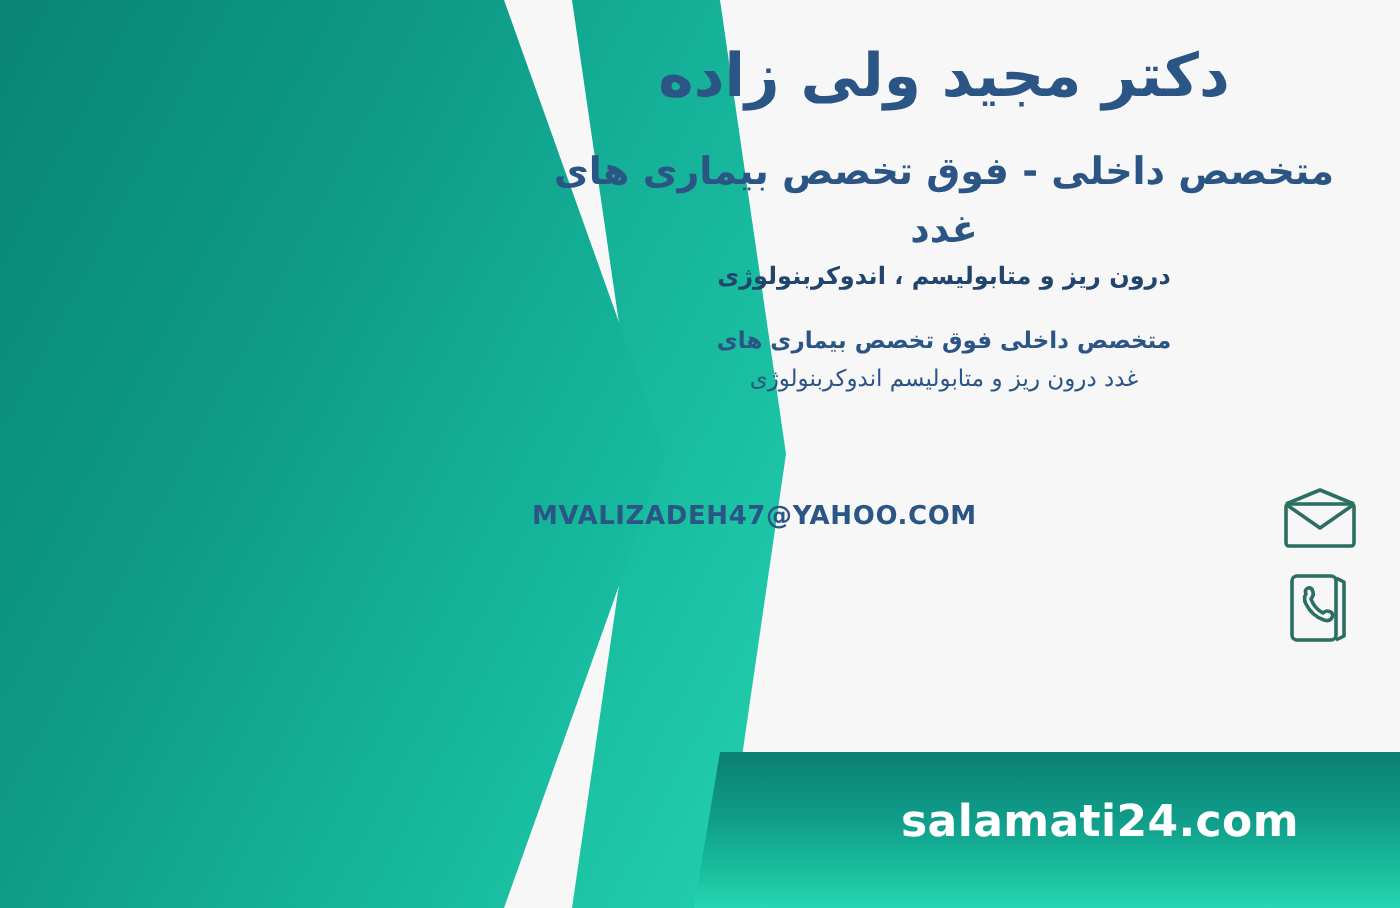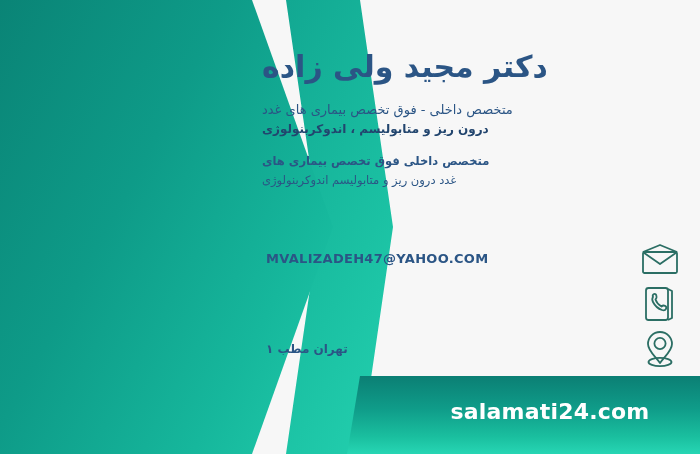--- a/index.html
+++ b/index.html
@@ -79,40 +79,40 @@
     color:#ffffff;
     font-size:16px;
     letter-spacing:0.6px;
     direction:ltr;
     font-family:"DejaVu Sans","Liberation Sans",sans-serif;
   }
 
   
   .content {
     position:absolute;
-    right:18px; top:48px;
+    right:18px; top:20px;
     width:420px;
-    text-align:left;
+    text-align:center;
     direction:rtl;
     z-index:6;
   }
 
   .doc-name {
     color:#2b5585;
     font-size:30px;
     font-weight:bold;
     line-height:1.28;
     letter-spacing:0px;
   }
 
   .spec-1 {
     margin-top:14px;
     color:#2b5585;
-    font-size:13px;
-    font-weight:normal;
+    font-size:19px;
+    font-weight:bold;
     line-height:1.5;
   }
   .spec-2 {
     color:#22456e;
     font-size:12px;
     font-weight:bold;
     line-height:1.5;
   }
   .spec-3 {
     margin-top:14px;
@@ -208,30 +208,19 @@
           <rect x="3" y="3" width="22" height="32" rx="2.5" fill="none" stroke="#2b6e64" stroke-width="1.8"></rect>
           <path d="M25 4 L29 6 L29 33 L25 35" fill="none" stroke="#2b6e64" stroke-width="1.8" stroke-linejoin="round"></path>
           <path d="M10 12 Q9 10 11 9 Q13 8.5 13.5 11 Q14 13 12.5 14.5
                    Q14 19 18.5 21.5 Q20 20 22 20.8 Q24 21.8 23 23.8
                    Q22 26 19 25 Q13 23 10 17 Q8.5 14 10 12 Z" fill="none" stroke="#2b6e64" stroke-width="1.8" stroke-linejoin="round"></path>
         </svg>
       </span>
       <span class="c-text empty"></span>
     </div>
 
-    <div class="contact-row">
-      <span class="c-icon">
-        <svg width="36" height="40" viewBox="0 0 36 40" xmlns="http://www.w3.org/2000/svg">
-          <path d="M18 3 C 11 3, 6 8.5, 6 15 C 6 22, 14 28, 18 34
-                   C 22 28, 30 22, 30 15 C 30 8.5, 25 3, 18 3 Z" fill="none" stroke="#2b6e64" stroke-width="1.8" stroke-linejoin="round"></path>
-          <circle cx="18" cy="14.5" r="5.6" fill="none" stroke="#2b6e64" stroke-width="1.8"></circle>
-          <ellipse cx="18" cy="33" rx="11.5" ry="4.2" fill="none" stroke="#2b6e64" stroke-width="1.8"></ellipse>
-        </svg>
-      </span>
-      <span class="c-text rtl">تهران مطب ۱</span>
-    </div>
 
   </div>
 
   <div class="bottom-bar"></div>
   <div class="bottom-bar-text">salamati24.com</div>
 
 </div>
 
 </body></html>

